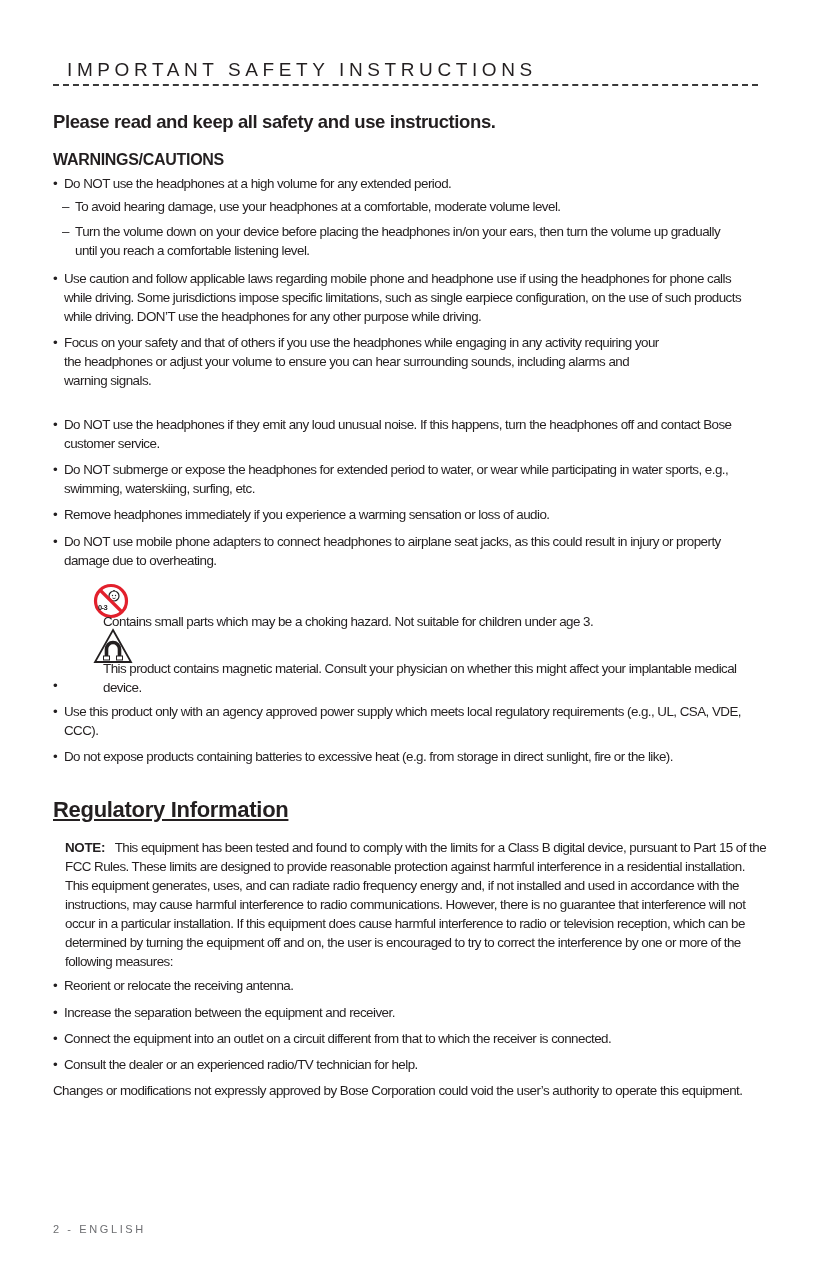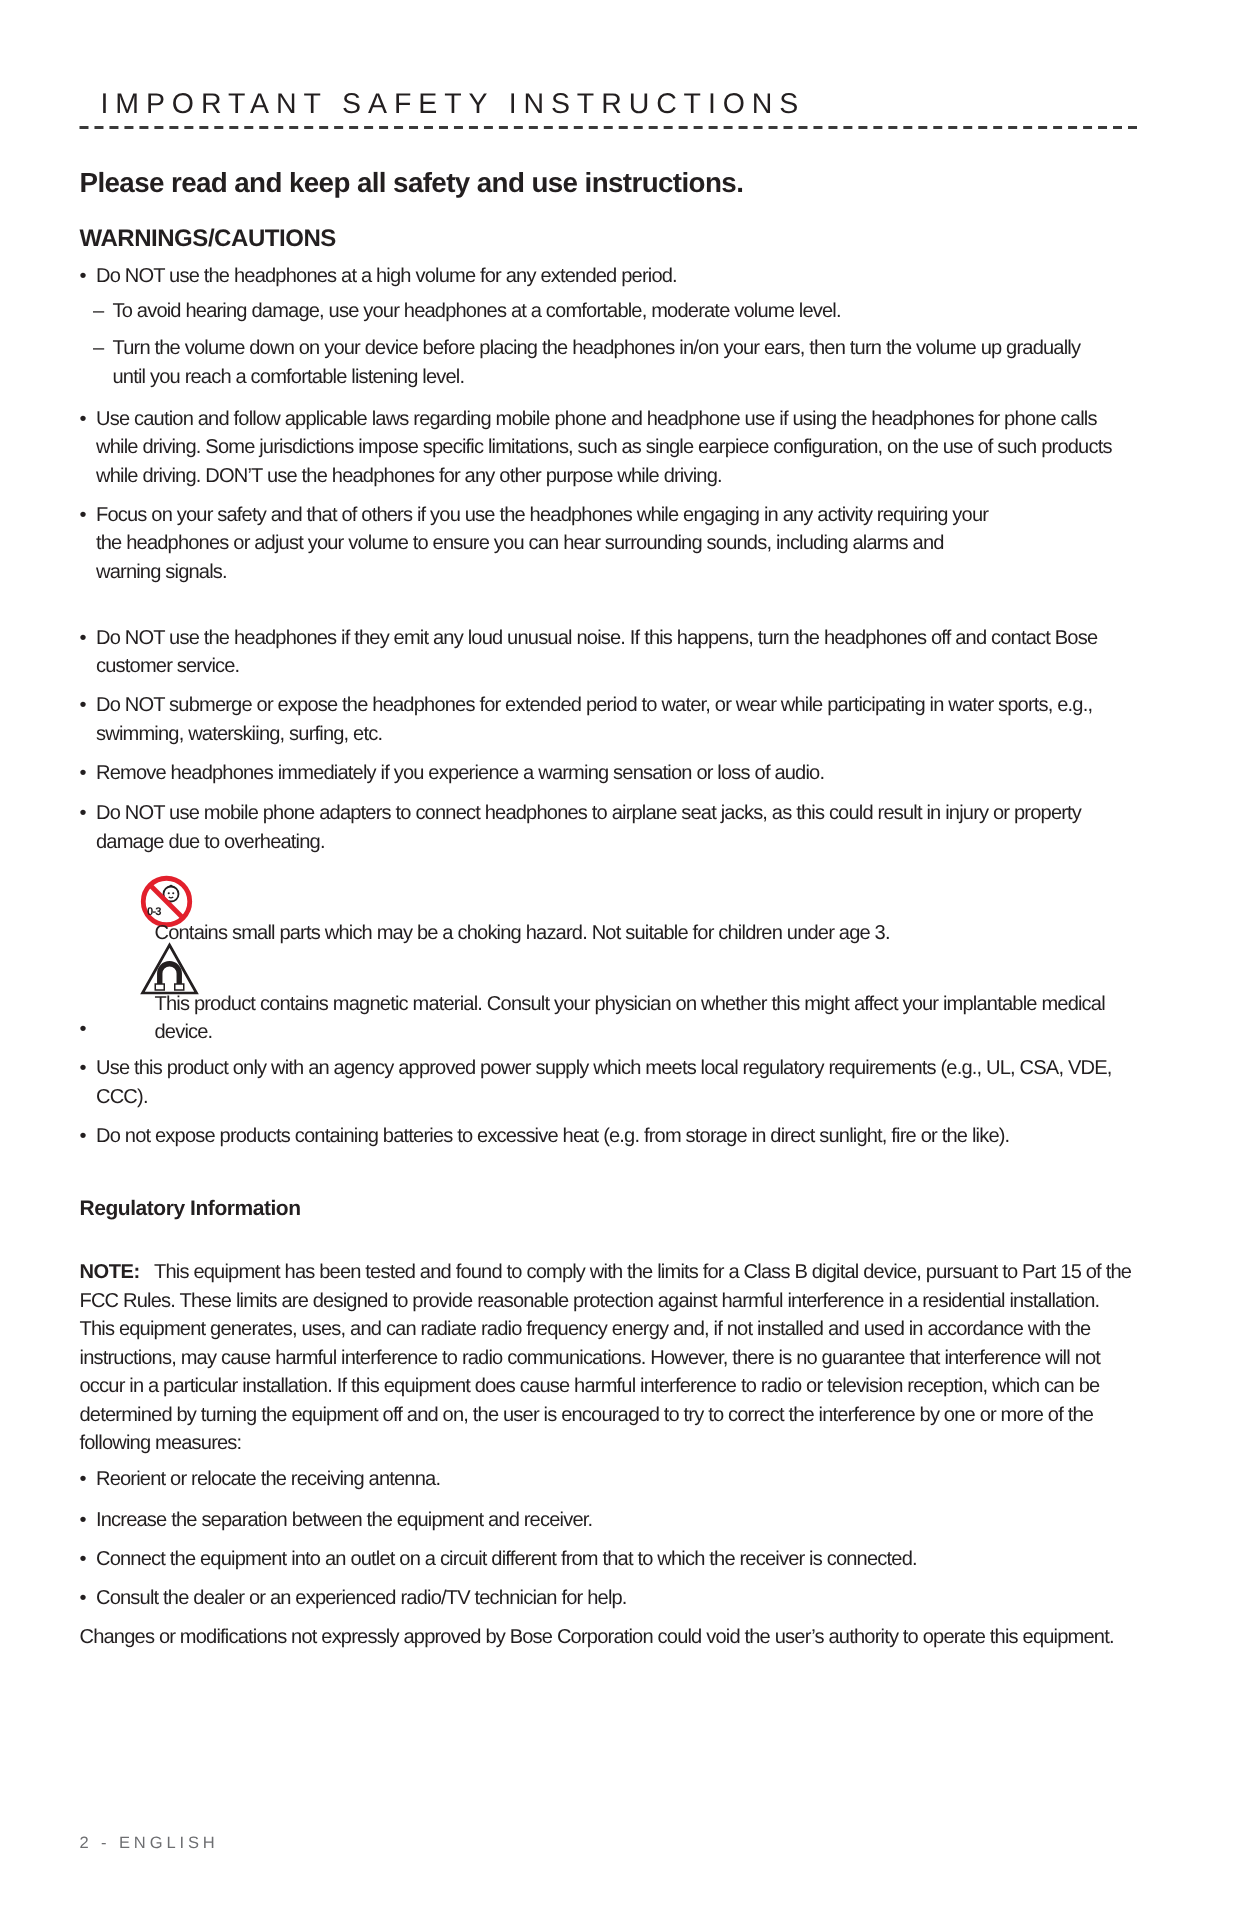--- a/index.html
+++ b/index.html
@@ -110,23 +110,23 @@
   </div>
 
   <div class="blk body-text" style="top:702px; width:690px;">
     <div class="bullet"><span class="dot">•</span><span>Use this product only with an agency approved power supply which meets local regulatory requirements (e.g., UL, CSA, VDE, CCC).</span></div>
   </div>
 
   <div class="blk body-text" style="top:747px;">
     <div class="bullet"><span class="dot">•</span><span>Do not expose products containing batteries to excessive heat (e.g. from storage in direct sunlight, fire or the like).</span></div>
   </div>
 
-  <div class="section-head" style="top:797px; font-size:14px;">Regulatory Information</div>
+  <div class="section-head" style="top:797px; font-size:22px;text-decoration:underline;">Regulatory Information</div>
 
-  <div class="blk body-text" style="top:838px;">
+  <div class="blk body-text" style="top:838px;margin-left:12px;">
     <b class="note">NOTE:</b>&nbsp;&nbsp;&nbsp;<span>This equipment has been tested and found to comply with the limits for a Class B digital device, pursuant to Part 15 of the FCC Rules. These limits are designed to provide reasonable protection against harmful interference in a residential installation. This equipment generates, uses, and can radiate radio frequency energy and, if not installed and used in accordance with the instructions, may cause harmful interference to radio communications. However, there is no guarantee that interference will not occur in a particular installation.  If this equipment does cause harmful interference to radio or television reception, which can be determined by turning the equipment off and on, the user is encouraged to try to correct the interference by one or more of the following measures:</span>
   </div>
 
   <div class="blk body-text" style="top:976px;">
     <div class="bullet"><span class="dot">•</span><span>Reorient or relocate the receiving antenna.</span></div>
   </div>
   <div class="blk body-text" style="top:1003px;">
     <div class="bullet"><span class="dot">•</span><span>Increase the separation between the equipment and receiver.</span></div>
   </div>
   <div class="blk body-text" style="top:1029px;">

